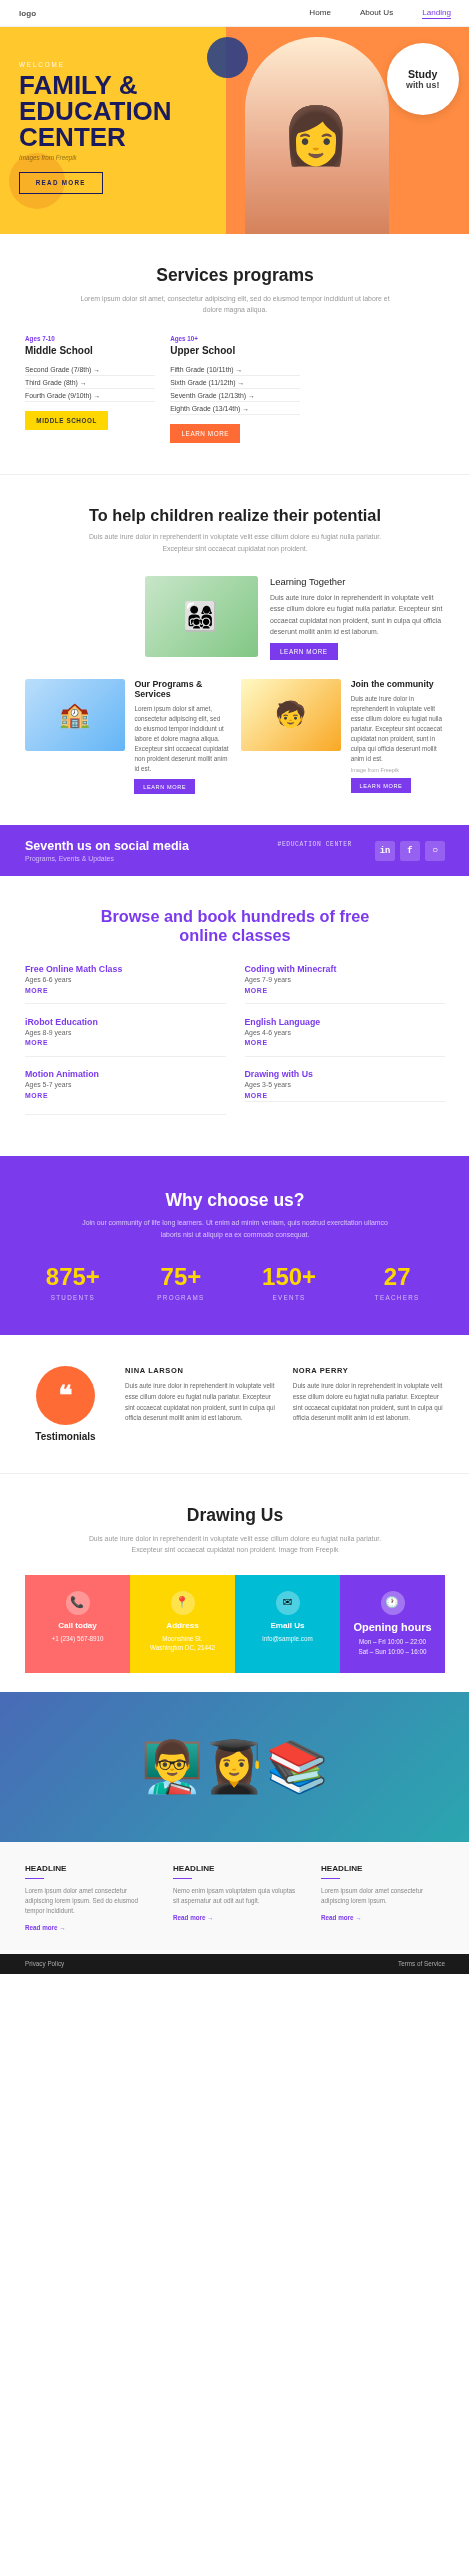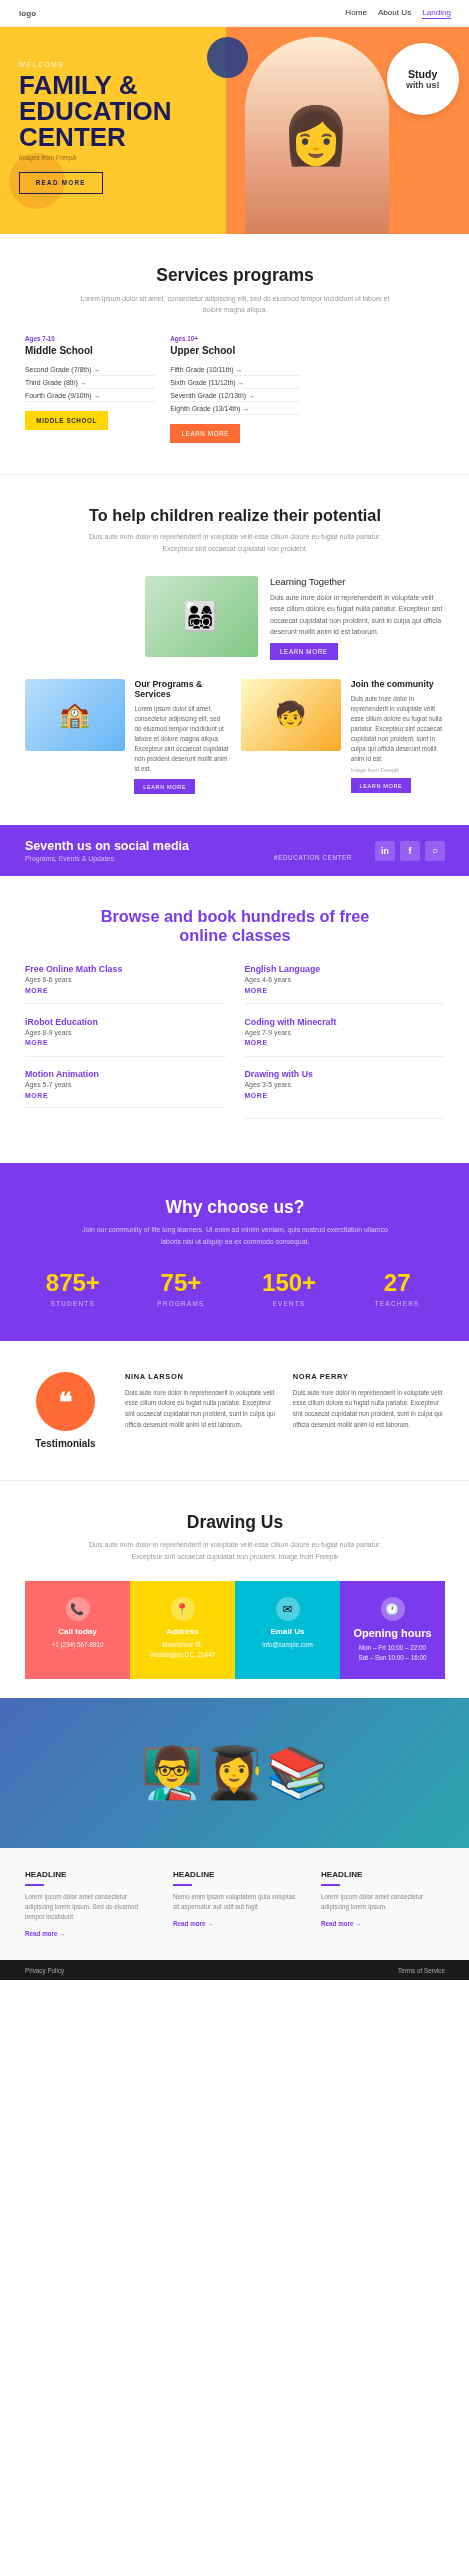--- a/index.html
+++ b/index.html
@@ -3,21 +3,21 @@
   <meta charset="utf-8">
   <style>
     * { margin: 0; padding: 0; box-sizing: border-box; }
     body { font-family: Arial, sans-serif; width: 470px; background: #fff; overflow-x: hidden; }
   </style>
 </head>
 <body>
 
 <nav style="display:flex; justify-content:space-between; align-items:center; padding:7.5px 19px; background:#fff; border-bottom:0.6px solid #eee;">
   <div style="font-size:8.1px; color:#555; font-weight:600;">logo</div>
-  <div style="display:flex; gap:11px;">
+  <div style="display:flex; gap:29px;">
     <a style="font-size:8.1px; color:#333; text-decoration:none;">Home</a>
     <a style="font-size:8.1px; color:#333; text-decoration:none;">About Us</a>
     <a style="font-size:8.1px; color:#7c3aed; text-decoration:none; border-bottom:1.3px solid #7c3aed; padding-bottom:1.3px;">Landing</a>
   </div>
 </nav>
 
 <section style="position:relative; height:207px; overflow:hidden;">
   <div style="position:absolute; left:0; top:0; width:48%; height:100%; background:#ffc82c;"></div>
   <div style="position:absolute; right:0; top:0; width:52%; height:100%; background:#ff8c42;"></div>
 
@@ -120,21 +120,21 @@
       </div>
     </div>
   </div>
 </section>
 
 <section style="background:#7c3aed; padding:13.8px 25px; display:flex; justify-content:space-between; align-items:center;">
   <div>
     <h3 style="font-size:12.5px; font-weight:700; color:white; margin-bottom:2.5px;">Seventh us on social media</h3>
     <p style="font-size:6.9px; color:rgba(255,255,255,0.65);">Programs, Events &amp; Updates</p>
   </div>
-  <div style="display:flex; align-items:flex-end; gap:23px;">
+  <div style="display:flex; align-items:flex-start; gap:23px;font-family:Liberation Mono, monospace;">
     <span style="font-size:6.3px; color:rgba(255,255,255,0.75); letter-spacing:0.6px;">#EDUCATION CENTER</span>
     <div style="display:flex; gap:5px;">
       <div style="width:20px; height:20px; background:rgba(255,255,255,0.2); border-radius:2.5px; display:flex; align-items:center; justify-content:center; color:white; font-size:8.8px; cursor:pointer; font-weight:700;">in</div>
       <div style="width:20px; height:20px; background:rgba(255,255,255,0.2); border-radius:2.5px; display:flex; align-items:center; justify-content:center; color:white; font-size:8.8px; cursor:pointer; font-weight:700;">f</div>
       <div style="width:20px; height:20px; background:rgba(255,255,255,0.2); border-radius:2.5px; display:flex; align-items:center; justify-content:center; color:white; font-size:10px; cursor:pointer;">○</div>
     </div>
   </div>
 </section>
 
 <section style="padding:31px 25px; background:#fff;">
@@ -149,39 +149,39 @@
       <div style="margin-bottom:12.5px; padding-bottom:9.4px; border-bottom:0.6px solid #eee;">
         <div style="font-size:8.8px; font-weight:700; color:#7c3aed; margin-bottom:1.9px;">Free Online Math Class</div>
         <div style="font-size:6.9px; color:#666; margin-bottom:3.8px;">Ages 6-6 years</div>
         <div style="font-size:6.9px; color:#7c3aed; font-weight:700; cursor:pointer; text-transform:uppercase; letter-spacing:0.6px;">MORE</div>
       </div>
       <div style="margin-bottom:12.5px; padding-bottom:9.4px; border-bottom:0.6px solid #eee;">
         <div style="font-size:8.8px; font-weight:700; color:#7c3aed; margin-bottom:1.9px;">iRobot Education</div>
         <div style="font-size:6.9px; color:#666; margin-bottom:3.8px;">Ages 8-9 years</div>
         <div style="font-size:6.9px; color:#7c3aed; font-weight:700; cursor:pointer; text-transform:uppercase; letter-spacing:0.6px;">MORE</div>
       </div>
-      <div style="margin-bottom:10px; padding-bottom:8px; border-bottom:0.6px solid #eee;">
+      <div style="margin-bottom:10px; padding-bottom:15px; border-bottom:0.6px solid #eee;">
         <div style="font-size:8.8px; font-weight:700; color:#7c3aed; margin-bottom:1.9px;">Motion Animation</div>
         <div style="font-size:6.9px; color:#666; margin-bottom:3.8px;">Ages 5-7 years</div>
         <div style="font-size:6.9px; color:#7c3aed; font-weight:700; cursor:pointer; text-transform:uppercase; letter-spacing:0.6px;">MORE</div>
       </div>
     </div>
 
     <div>
       <div style="margin-bottom:12.5px; padding-bottom:9.4px; border-bottom:0.6px solid #eee;">
+        <div style="font-size:8.8px; font-weight:700; color:#7c3aed; margin-bottom:1.9px;">Coding with Minecraft</div>
+        <div style="font-size:6.9px; color:#666; margin-bottom:3.8px;">Ages 7-9 years</div>
+        <div style="font-size:6.9px; color:#7c3aed; font-weight:700; cursor:pointer; text-transform:uppercase; letter-spacing:0.6px;">MORE</div>
+      </div>
+      <div style="margin-bottom:12.5px; padding-bottom:9.4px; border-bottom:0.6px solid #eee;">
         <div style="font-size:8.8px; font-weight:700; color:#7c3aed; margin-bottom:1.9px;">English Language</div>
         <div style="font-size:6.9px; color:#666; margin-bottom:3.8px;">Ages 4-6 years</div>
         <div style="font-size:6.9px; color:#7c3aed; font-weight:700; cursor:pointer; text-transform:uppercase; letter-spacing:0.6px;">MORE</div>
       </div>
-      <div style="margin-bottom:12.5px; padding-bottom:9.4px; border-bottom:0.6px solid #eee;">
-        <div style="font-size:8.8px; font-weight:700; color:#7c3aed; margin-bottom:1.9px;">Coding with Minecraft</div>
-        <div style="font-size:6.9px; color:#666; margin-bottom:3.8px;">Ages 7-9 years</div>
-        <div style="font-size:6.9px; color:#7c3aed; font-weight:700; cursor:pointer; text-transform:uppercase; letter-spacing:0.6px;">MORE</div>
-      </div>
-      <div style="margin-bottom:12.5px; padding-bottom:19px; border-bottom:0.6px solid #eee;">
+      <div style="margin-bottom:12.5px; padding-bottom:2px; border-bottom:0.6px solid #eee;">
         <div style="font-size:8.8px; font-weight:700; color:#7c3aed; margin-bottom:1.9px;">Drawing with Us</div>
         <div style="font-size:6.9px; color:#666; margin-bottom:3.8px;">Ages 3-5 years</div>
         <div style="font-size:6.9px; color:#7c3aed; font-weight:700; cursor:pointer; text-transform:uppercase; letter-spacing:0.6px;">MORE</div>
       </div>
     </div>
   </div>
 </section>
 
 <section style="padding:34px 25px; background:#7c3aed;">
   <h2 style="text-align:center; font-size:17.5px; font-weight:700; color:white; margin-bottom:6.3px;">Why choose us?</h2>

